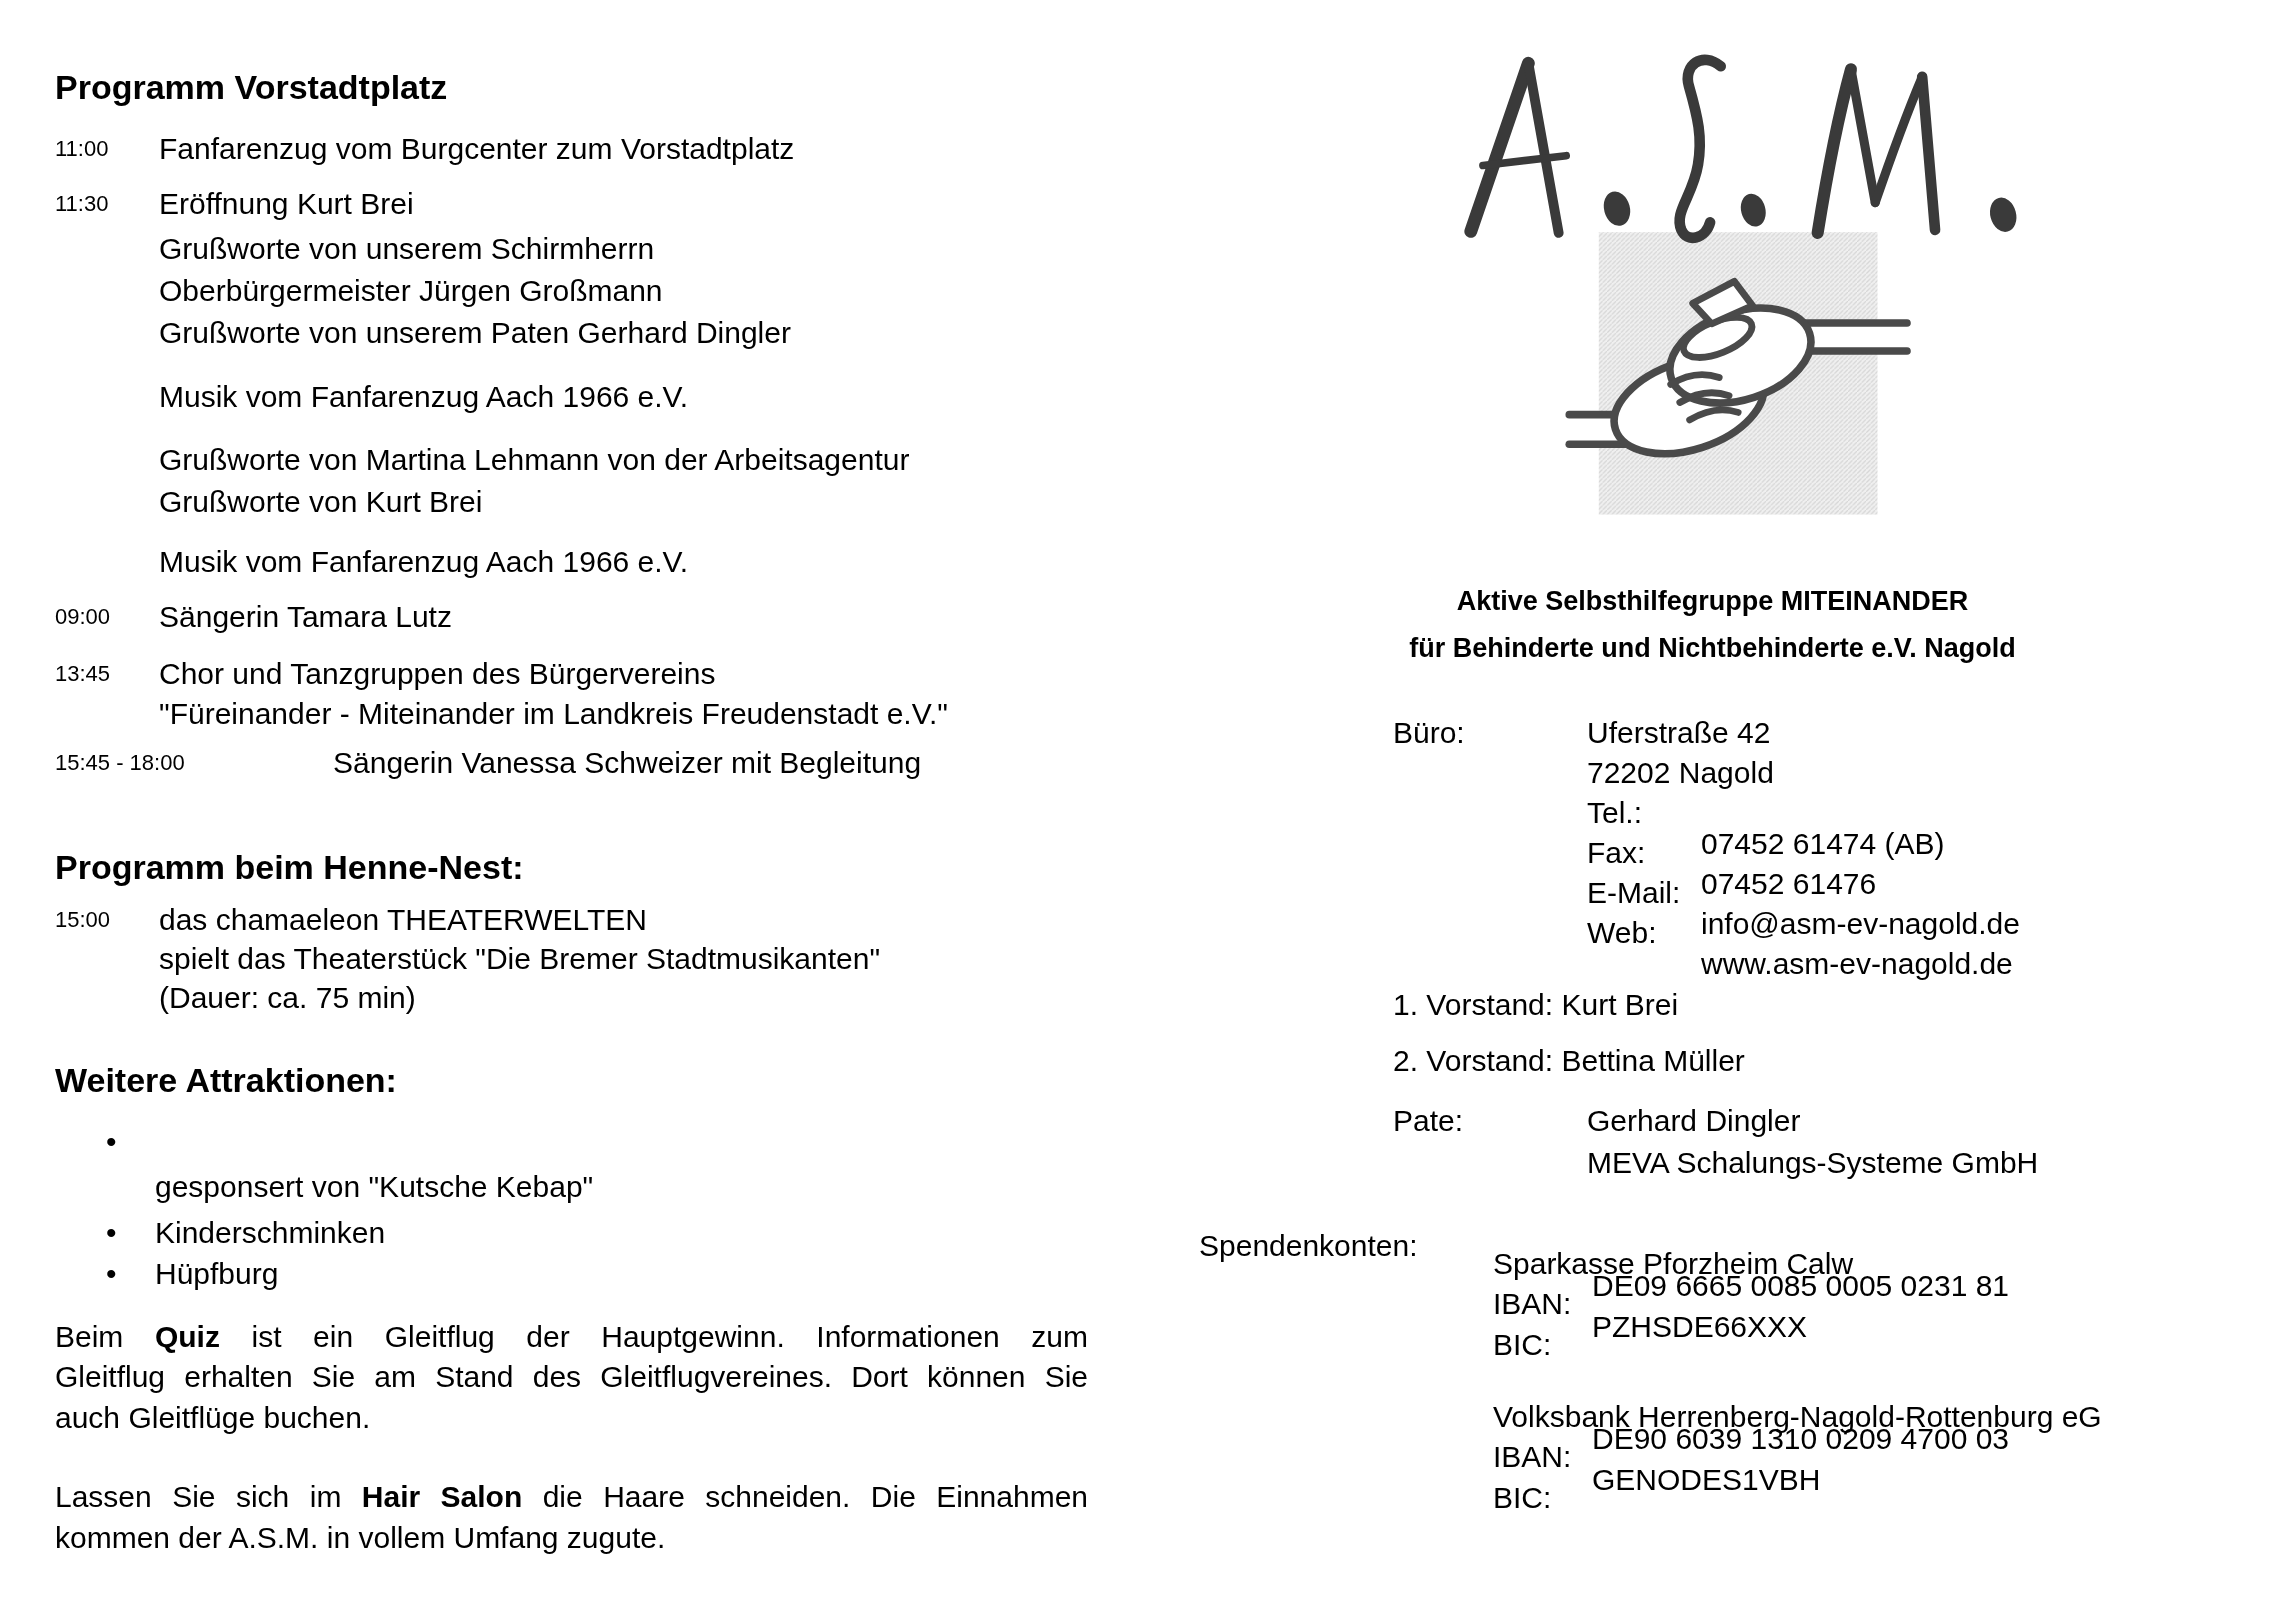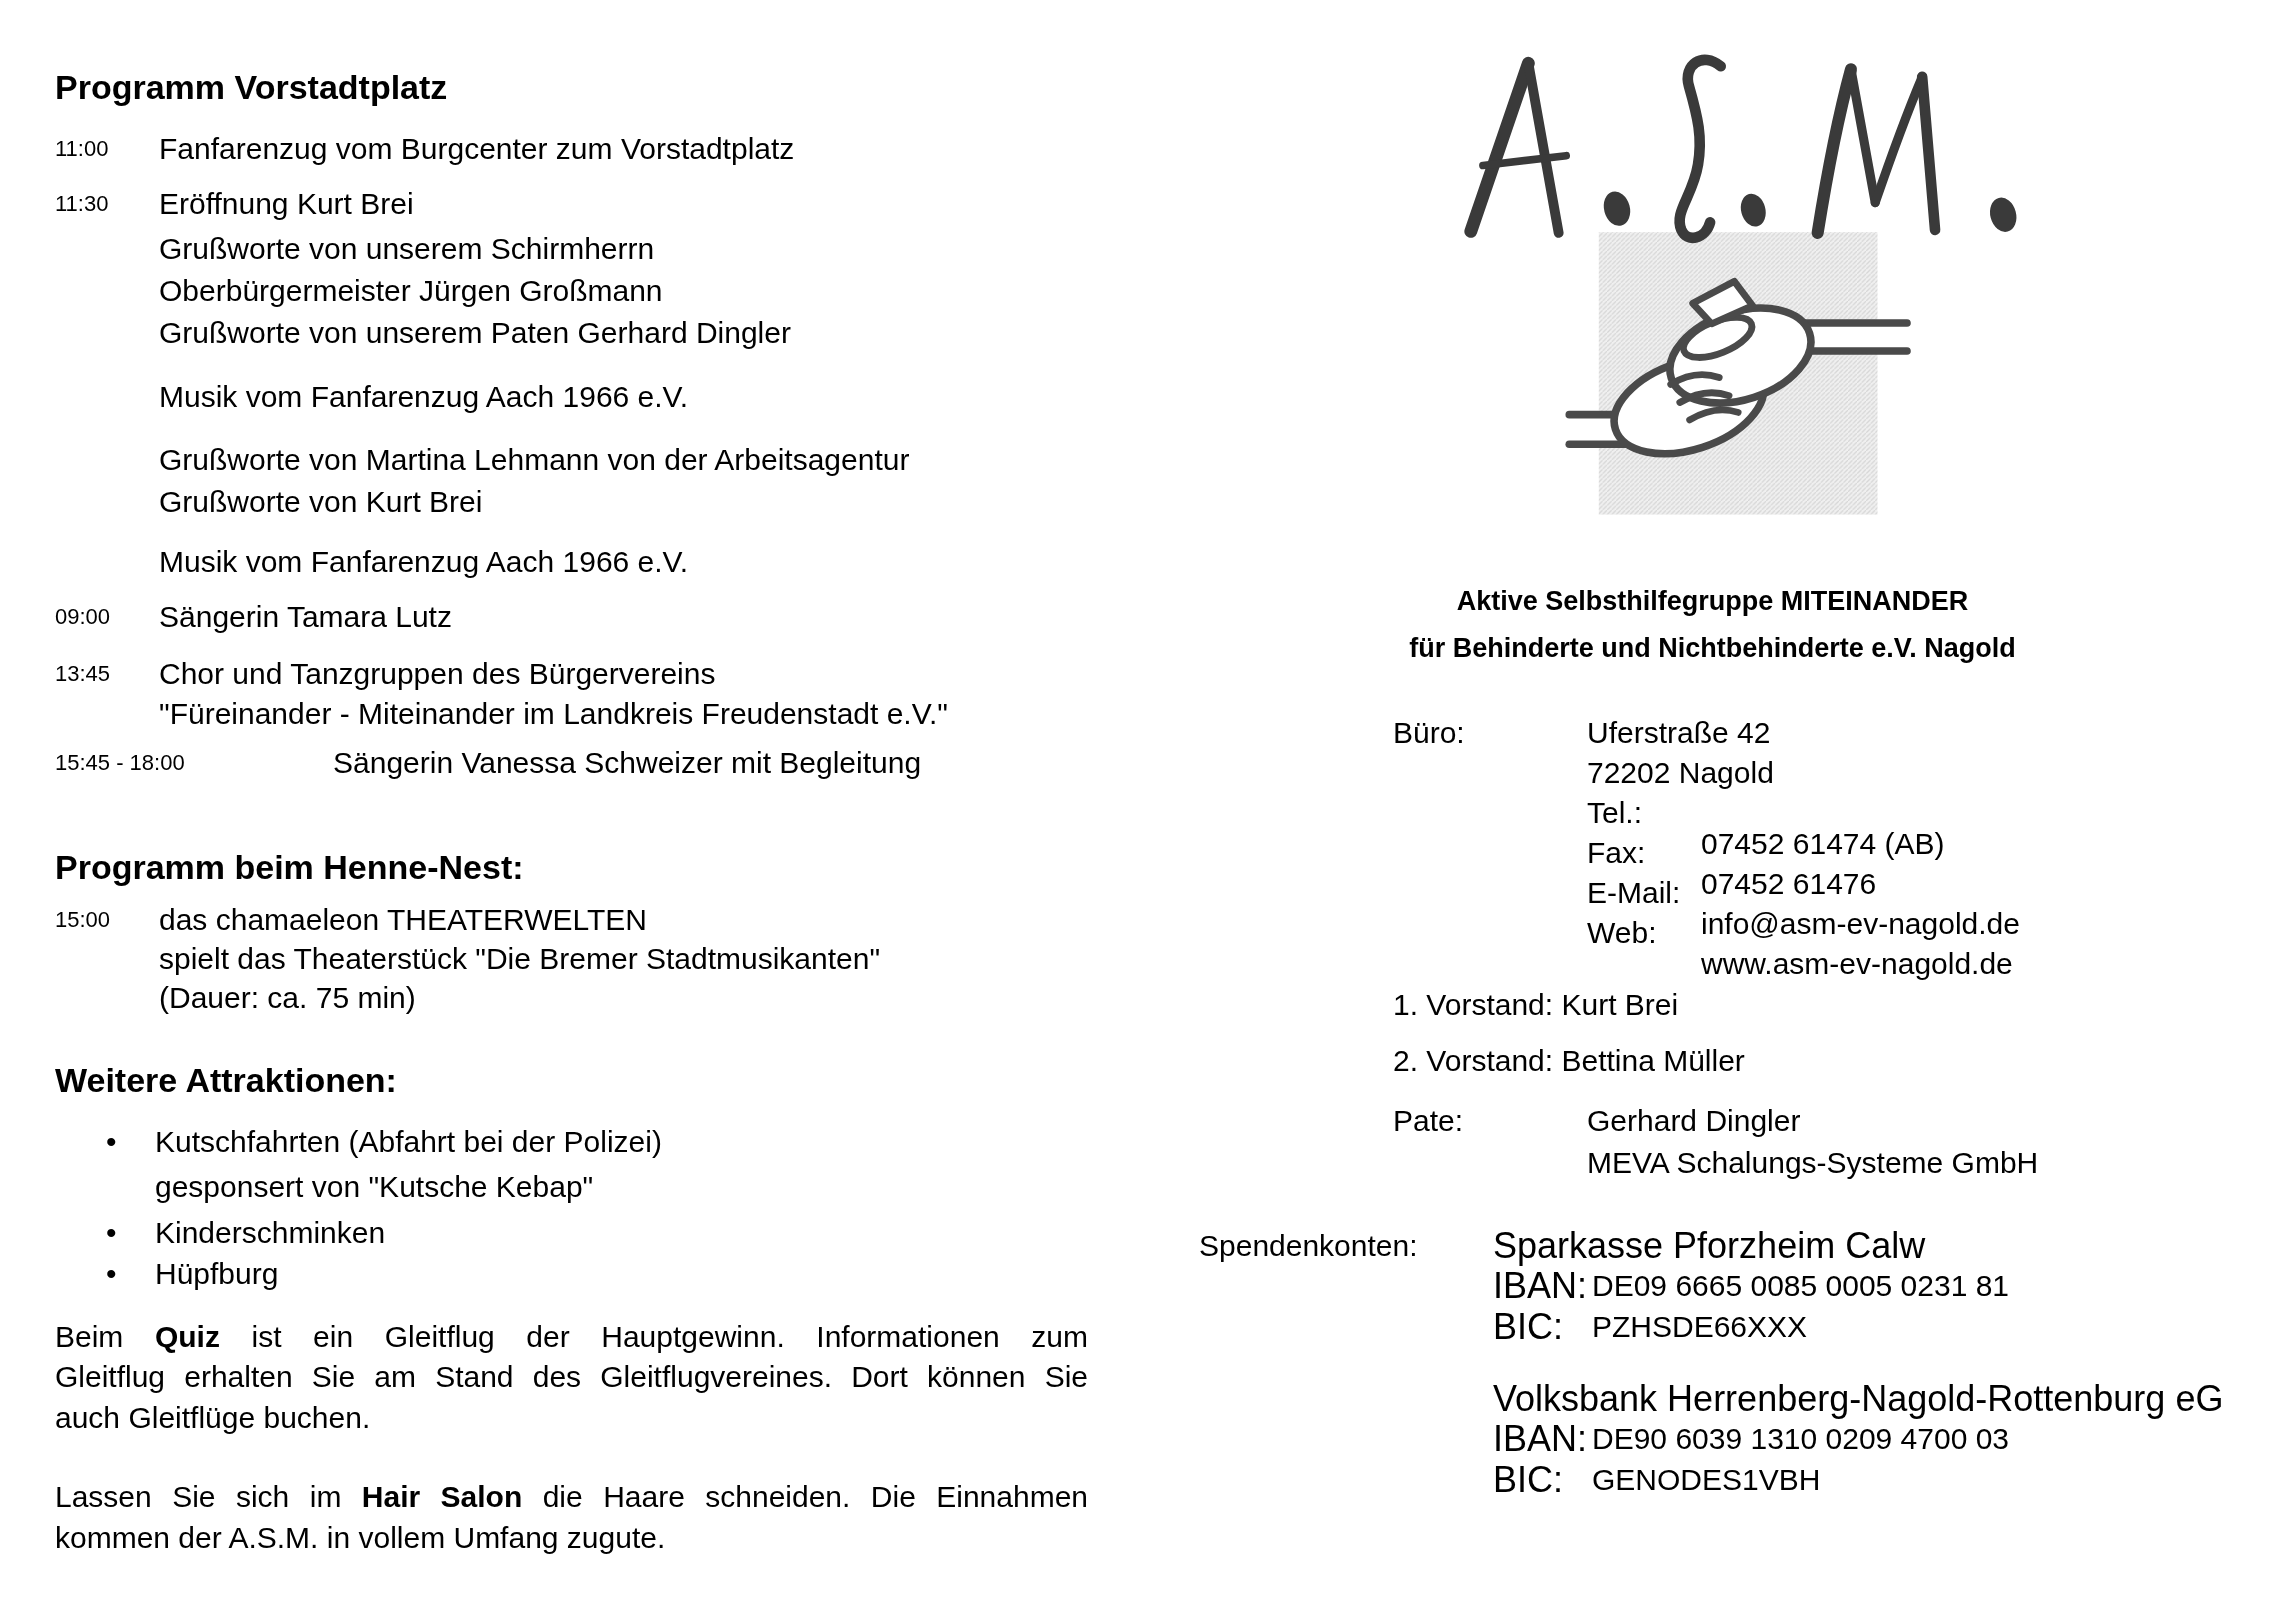--- a/index.html
+++ b/index.html
@@ -20,21 +20,21 @@
          text-align:justify;text-align-last:justify;}
   .jlast{position:absolute;left:55px;width:1033px;font-size:30px;line-height:39px;text-align:left;}
   .b{font-weight:bold;}
   
   .rtitle{position:absolute;left:1182px;top:578px;width:1061px;text-align:center;
           font-size:27px;font-weight:bold;line-height:47px;white-space:nowrap;}
   .rlabel{position:absolute;left:1393px;font-size:30px;line-height:38px;white-space:nowrap;}
   .rcol2{position:absolute;left:1587px;font-size:30px;line-height:38px;white-space:nowrap;}
   .rcol3{position:absolute;left:1701px;font-size:30px;line-height:38px;white-space:nowrap;margin-top:31px;}
   .dlabel{position:absolute;left:1199px;font-size:30px;line-height:38px;white-space:nowrap;}
-  .bankcol{position:absolute;left:1493px;font-size:36px;line-height:38px;white-space:nowrap;}
+  .bankcol{position:absolute;left:1493px;font-size:30px;line-height:38px;white-space:nowrap;margin-top:18px;}
   .bankval{position:absolute;left:1592px;font-size:30px;line-height:38px;white-space:nowrap;}
   #logo{position:absolute;left:1439px;top:42px;}
 </style>
 </head>
 <body>
 
 <div id="page">
 
   <div class="h1" style="top:68px">Programm Vorstadtplatz</div>
 
@@ -65,21 +65,20 @@
   <div class="h1" style="top:848px">Programm beim Henne-Nest:</div>
 
   <div class="time" style="top:901px">15:00</div>
   <div class="txt" style="top:901px">das chamaeleon THEATERWELTEN</div>
   <div class="txt" style="top:940px">spielt das Theaterstück "Die Bremer Stadtmusikanten"</div>
   <div class="txt" style="top:979px">(Dauer: ca. 75 min)</div>
 
   <div class="h1" style="top:1061px">Weitere Attraktionen:</div>
 
   <div class="bdot" style="top:1123px">•</div>
-  <div class="btxt" style="top:1123px">Kutschfahrten (Abfahrt bei der Polizei)</div>
   <div class="btxt" style="top:1168px">gesponsert von "Kutsche Kebap"</div>
   <div class="bdot" style="top:1214px">•</div>
   <div class="btxt" style="top:1214px">Kinderschminken</div>
   <div class="bdot" style="top:1255px">•</div>
   <div class="btxt" style="top:1255px">Hüpfburg</div>
 
   <div class="jline" style="top:1317px"><span>Beim </span><span class="b">Quiz</span><span> ist ein Gleitflug der Hauptgewinn. Informationen zum</span></div>
   <div class="jline" style="top:1357px">Gleitflug erhalten Sie am Stand des Gleitflugvereines. Dort können Sie</div>
   <div class="jlast" style="top:1398px">auch Gleitflüge buchen.</div>
 

